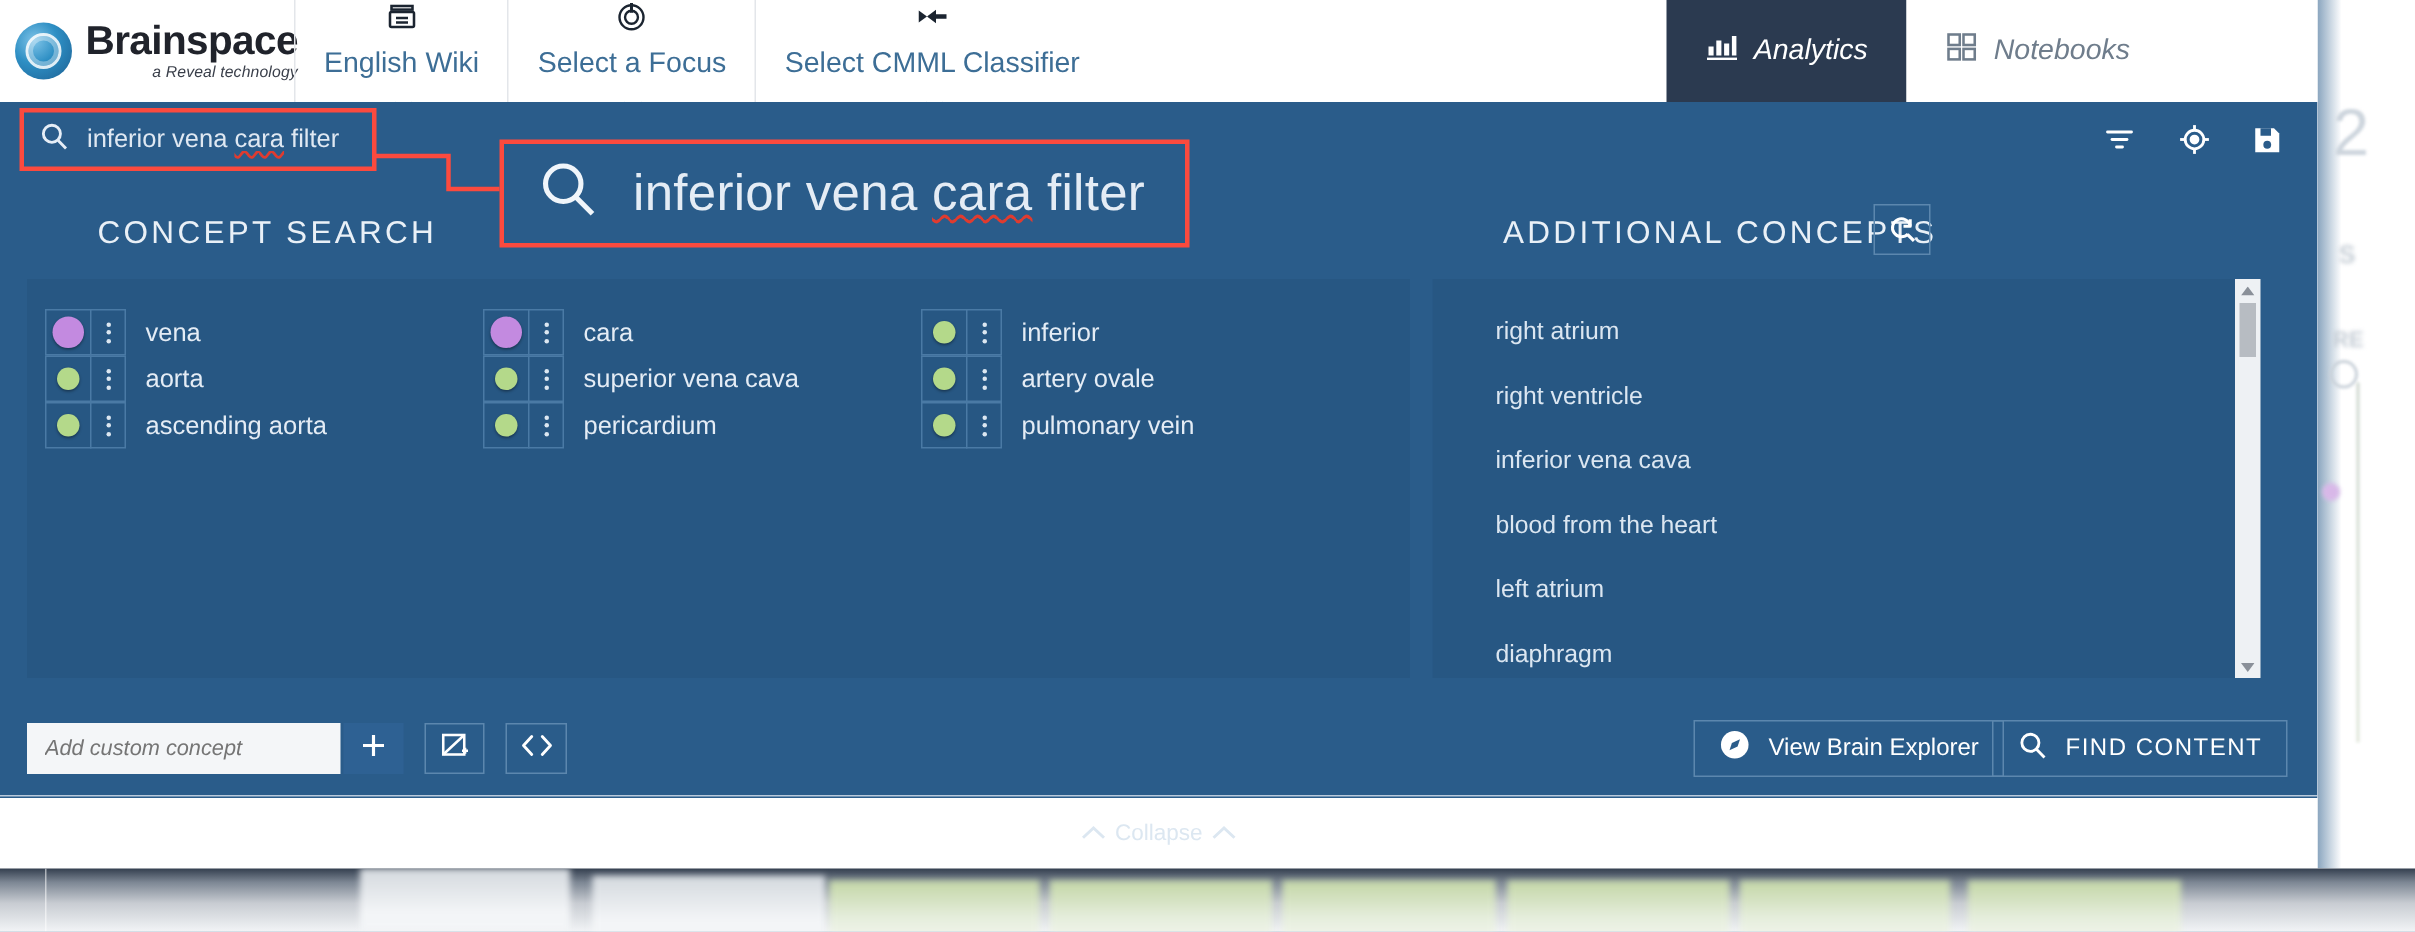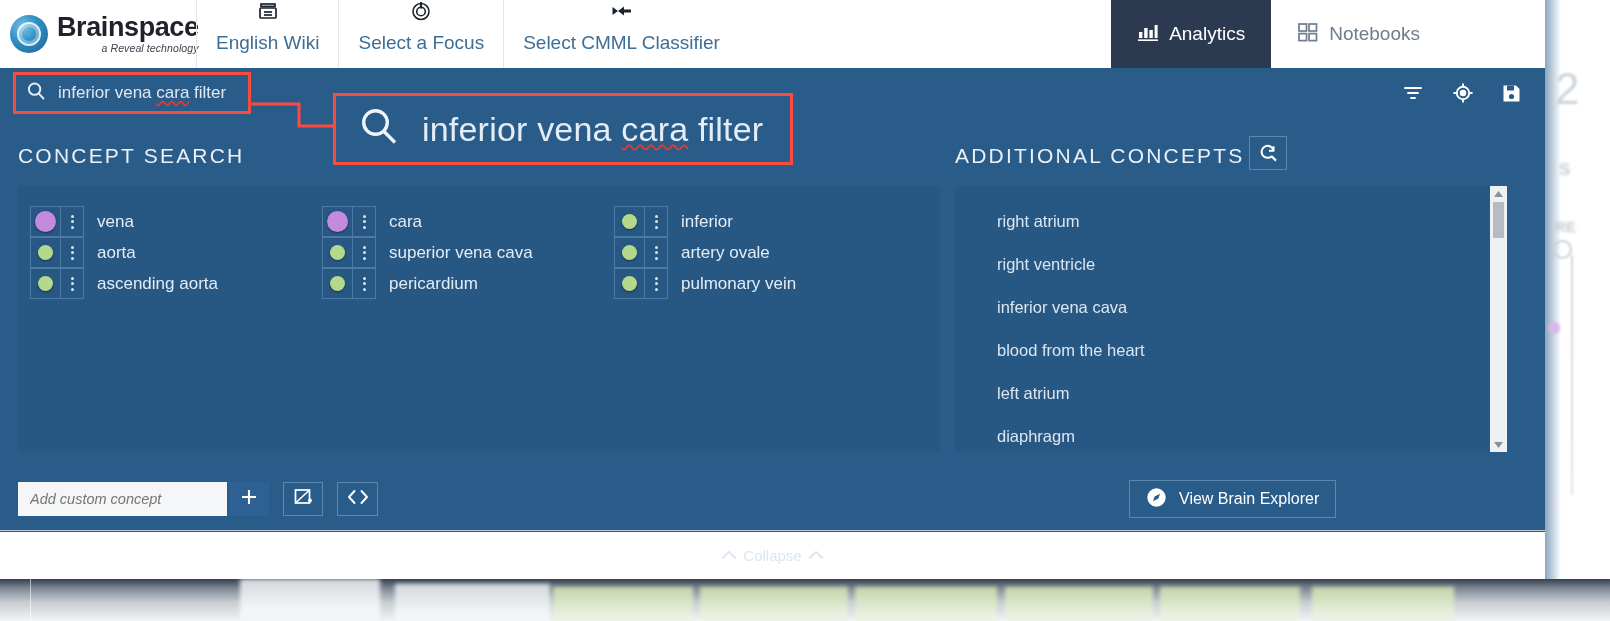--- a/index.html
+++ b/index.html
@@ -41,21 +41,21 @@
   .nav-item {
     display: flex; align-items: center; gap: 10px;
     height: 68px; padding: 0 19px; color: #3d6e96; font-size: 19px;
     cursor: pointer; white-space: nowrap; flex-direction: column;
   }
   .nav-item .ico { display: flex; align-items: center; color: #1b2430; }
   .caret { color: #4a7fb0; font-size: 13px; margin-left: 2px; }
   .nav-right { margin-left: auto; display: flex; align-items: stretch; height: 68px; }
   .nav-tab {
     display: flex; align-items: center; gap: 10px;
-    padding: 0 26px; font-size: 19px; cursor: pointer; white-space: nowrap;
+    padding: 0 26px; font-size: 19px; cursor: pointer; white-space: nowrap; font-style: italic;
   }
   .nav-tab.active { background: #2b3a50; color: #ffffff; }
   .nav-tab.inactive { color: #6f7d8c; background: #ffffff; }
 
   
   .searchstrip {
     position: absolute; left: 0; top: 68px; width: 1545px; height: 50px;
     background: #2a5c8a; display: flex; align-items: center;
   }
   .search-wrap { position: relative; margin-left: 18px; }
@@ -89,20 +89,21 @@
   }
 
   
   .panel {
     position: absolute; left: 0; top: 118px; width: 1545px; height: 414px;
     background: #2a5c8a;
   }
   .sect-title {
     position: absolute; color: #e9f0f7; font-size: 21px; letter-spacing: 2.2px;
     font-weight: 300;
+    margin-left: 47px;
   }
   #cs-title { left: 18px; top: 26px; }
   #ac-title { left: 955px; top: 26px; }
   .refresh-btn {
     position: absolute; left: 1249px; top: 18px; width: 38px; height: 34px;
     border: 1px solid #5c87ae; display: flex; align-items: center; justify-content: center;
     cursor: pointer;
   }
 
   .cs-panel {
@@ -591,20 +592,29 @@
       <div class="rt-btn" id="btn-brain">
         <span>
           <svg width="21" height="21" viewBox="0 0 21 21">
             <circle cx="10.5" cy="10.5" r="9.2" fill="#ffffff"></circle>
             <path d="M14 6.8 L8.6 9.4 L7 14.2 L12.4 11.6 Z" fill="#2a5c8a"></path>
           </svg>
         </span>
         <span>View Brain Explorer</span>
       </div>
 
+      <div class="rt-btn" id="btn-find">
+        <span>
+          <svg width="20" height="20" viewBox="0 0 20 20" fill="none" stroke="#ffffff" stroke-width="1.9">
+            <circle cx="8.6" cy="8.2" r="5.7"></circle>
+              <line x1="12.8" y1="12.6" x2="18" y2="18"></line>
+          </svg>
+        </span>
+        <span>FIND CONTENT</span>
+      </div>
     </div>
   </div>
 
   <div class="collapse-sep"></div>
   <div class="collapse-bar">
     <span class="chev">
       <svg width="16" height="10" viewBox="0 0 16 10" fill="none" stroke="#dce7f1" stroke-width="2">
           <path d="M1 8.5 L8 2 L15 8.5"></path>
         </svg>
     </span>

